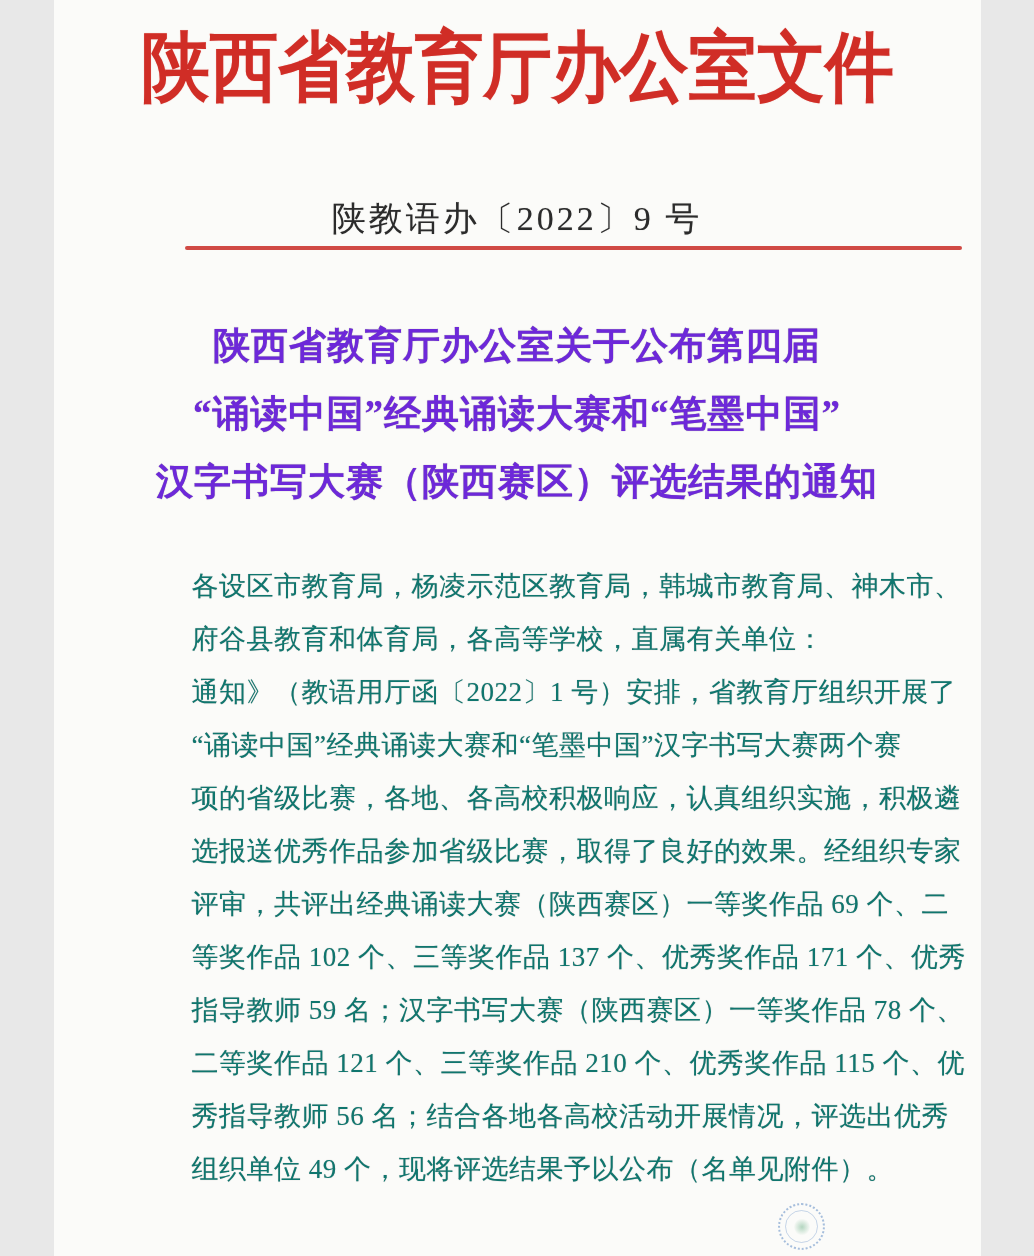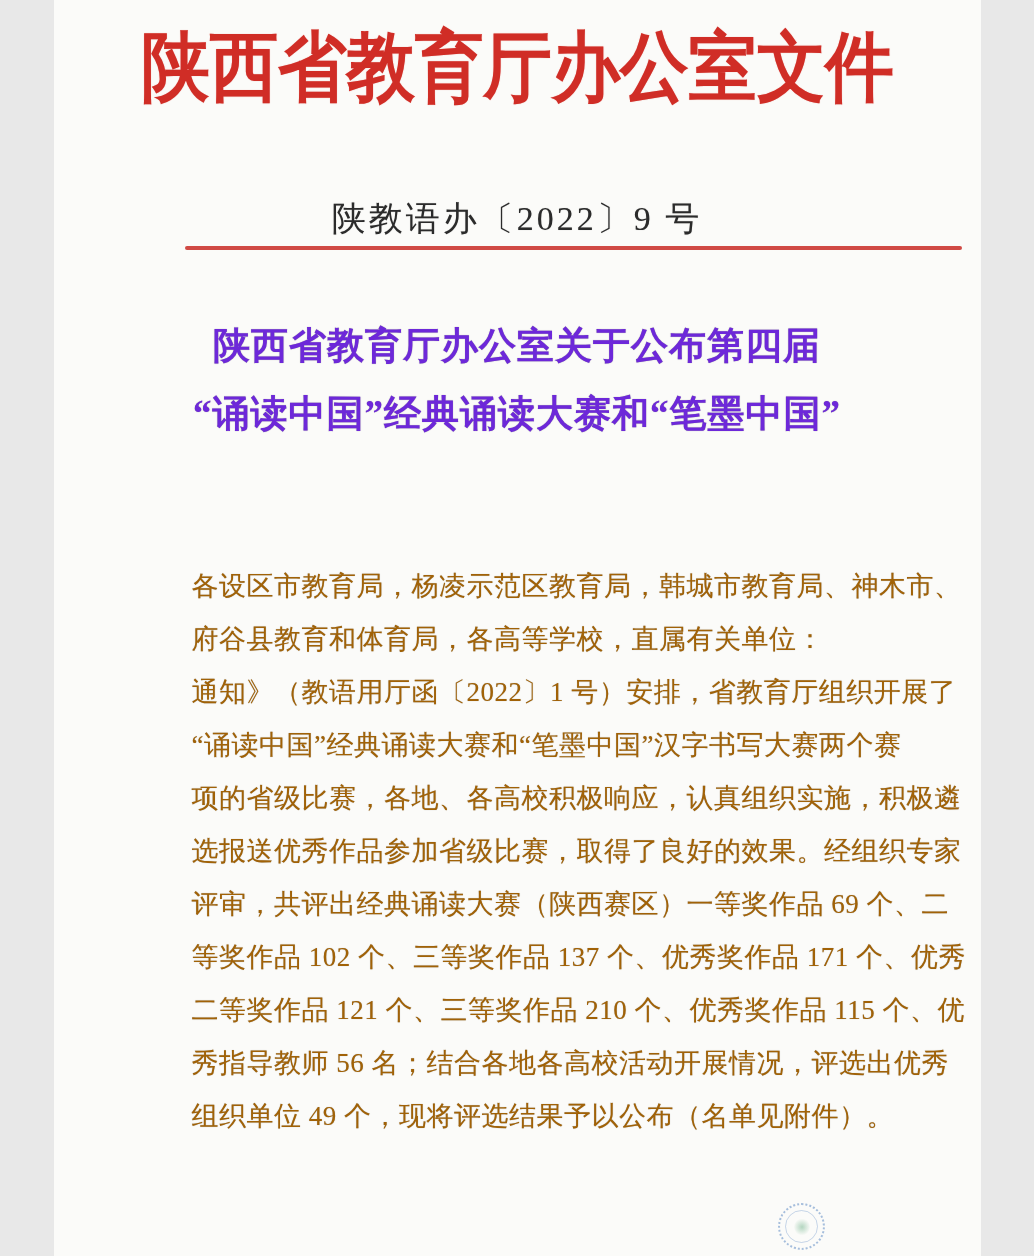--- a/index.html
+++ b/index.html
@@ -68,21 +68,21 @@
     height: 68px;
     line-height: 68px;
     white-space: nowrap;
   }
   .doc-body {
     position: absolute;
     top: 560px;
     left: 138px;
     width: 775px;
     font-size: 27px;
-    color: #a16207;
+    color: #0f766e;
     letter-spacing: 0.5px;
     z-index: 2;
     text-shadow: 0 0 1px rgba(0,0,0,0.3);
   }
   .doc-body .b-line {
     height: 53px;
     line-height: 53px;
     white-space: nowrap;
   }
   .doc-body .b-line.indent {
@@ -122,34 +122,36 @@
 
   <div class="letterhead">陕西省教育厅办公室文件</div>
 
   <div class="doc-number">陕教语办〔2022〕9 号</div>
 
   <div class="red-rule"></div>
 
   <div class="doc-title">
     <div class="t-line">陕西省教育厅办公室关于公布第四届</div>
     <div class="t-line">“诵读中国”经典诵读大赛和“笔墨中国”</div>
+    <div class="t-line">汉字书写大赛（陕西赛区）评选结果的通知</div>
   </div>
 
   <div class="seal">
     <div class="seal-ring"></div>
     <div class="seal-core"></div>
   </div>
 
   <div class="doc-body">
     <div class="b-line">各设区市教育局，杨凌示范区教育局，韩城市教育局、神木市、</div>
     <div class="b-line">府谷县教育和体育局，各高等学校，直属有关单位：</div>
     <div class="b-line">通知》（教语用厅函〔2022〕1 号）安排，省教育厅组织开展了</div>
     <div class="b-line">“诵读中国”经典诵读大赛和“笔墨中国”汉字书写大赛两个赛</div>
     <div class="b-line">项的省级比赛，各地、各高校积极响应，认真组织实施，积极遴</div>
     <div class="b-line">选报送优秀作品参加省级比赛，取得了良好的效果。经组织专家</div>
     <div class="b-line">评审，共评出经典诵读大赛（陕西赛区）一等奖作品 69 个、二</div>
     <div class="b-line">等奖作品 102 个、三等奖作品 137 个、优秀奖作品 171 个、优秀</div>
+    <div class="b-line">指导教师 59 名；汉字书写大赛（陕西赛区）一等奖作品 78 个、</div>
     <div class="b-line">二等奖作品 121 个、三等奖作品 210 个、优秀奖作品 115 个、优</div>
     <div class="b-line">秀指导教师 56 名；结合各地各高校活动开展情况，评选出优秀</div>
     <div class="b-line">组织单位 49 个，现将评选结果予以公布（名单见附件）。</div>
   </div>
 
 </div>
 
 </body></html>

